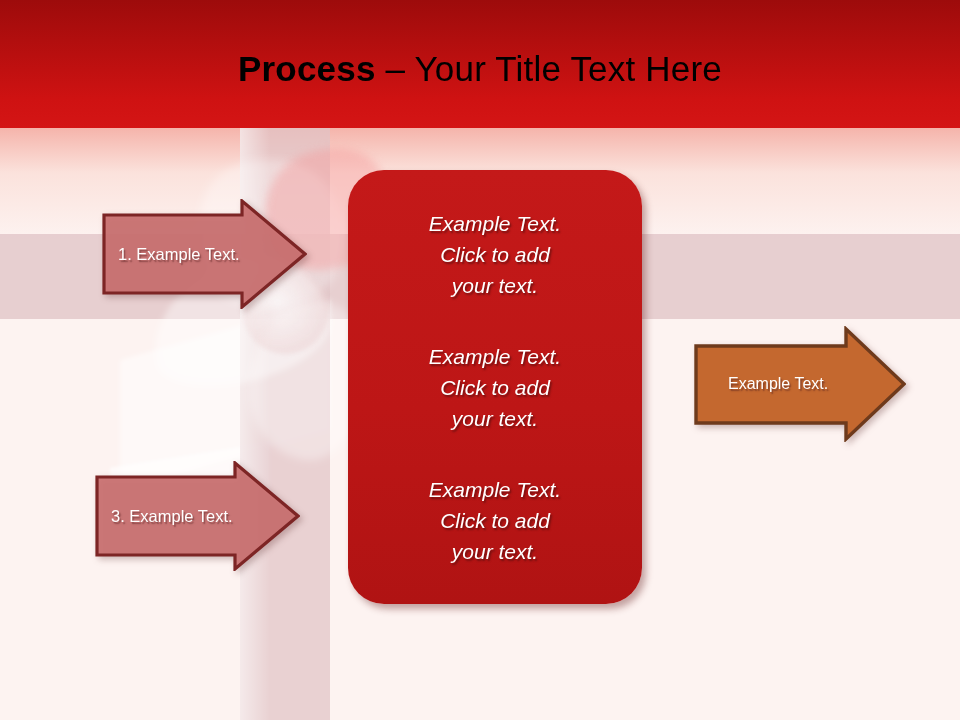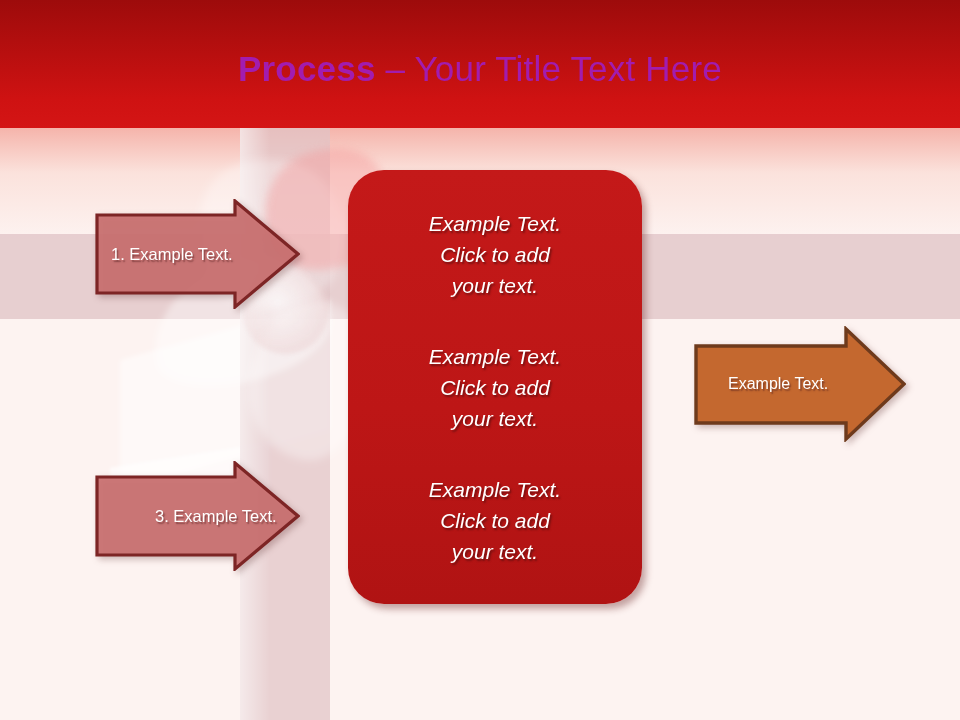--- a/index.html
+++ b/index.html
@@ -72,43 +72,43 @@
     transform:skewY(-9deg);filter:blur(1.5px);
   }
 
   
   .header-band{
     position:absolute;left:0;top:0;width:960px;height:128px;
     background:linear-gradient(to bottom,#9d0b0b 0%,#b80f0f 42%,#cf1212 78%,#d41515 100%);
   }
   .slide-title{
     position:absolute;left:0;top:47px;width:960px;
-    text-align:center;color:#a21caf;font-size:35px;line-height:44px;
+    text-align:center;color:#000000;font-size:35px;line-height:44px;
     letter-spacing:.2px;white-space:nowrap;
   }
   .slide-title .t-strong{font-weight:bold;}
   .slide-title .t-rest{font-weight:normal;}
 
   
   .arrow{
     position:absolute;
     display:flex;align-items:center;
     filter:drop-shadow(3px 3px 3px rgba(90,40,40,.30));
   }
   .arrow svg{display:block;position:absolute;left:0;top:0;}
   .arrow .a-label{
     position:relative;z-index:2;
     color:#ffffff;font-size:16.5px;white-space:nowrap;
     text-shadow:1.5px 1.5px 1.5px rgba(80,30,30,.55);
   }
   .arrow-left{width:205px;height:110px;}
   .arrow-left .a-label{margin-left:16px;}
-  #arrow-1{left:95px;top:199px;text-align:right;}
+  #arrow-1{left:102px;top:199px;text-align:right;}
   #arrow-2{left:95px;top:331px;}
-  #arrow-3{left:95px;top:461px;padding-left:44px;}
+  #arrow-3{left:95px;top:461px;}
 
   .arrow-right{width:212px;height:116px;left:694px;top:326px;}
   .arrow-right .a-label{margin-left:34px;font-size:16px;}
 
   
   .center-panel{
     position:absolute;left:348px;top:170px;width:294px;height:434px;
     background:linear-gradient(to bottom,#c41919 0%,#bd1616 55%,#b01313 100%);
     border-radius:36px;
     box-shadow:4px 5px 7px rgba(100,30,30,.38);

